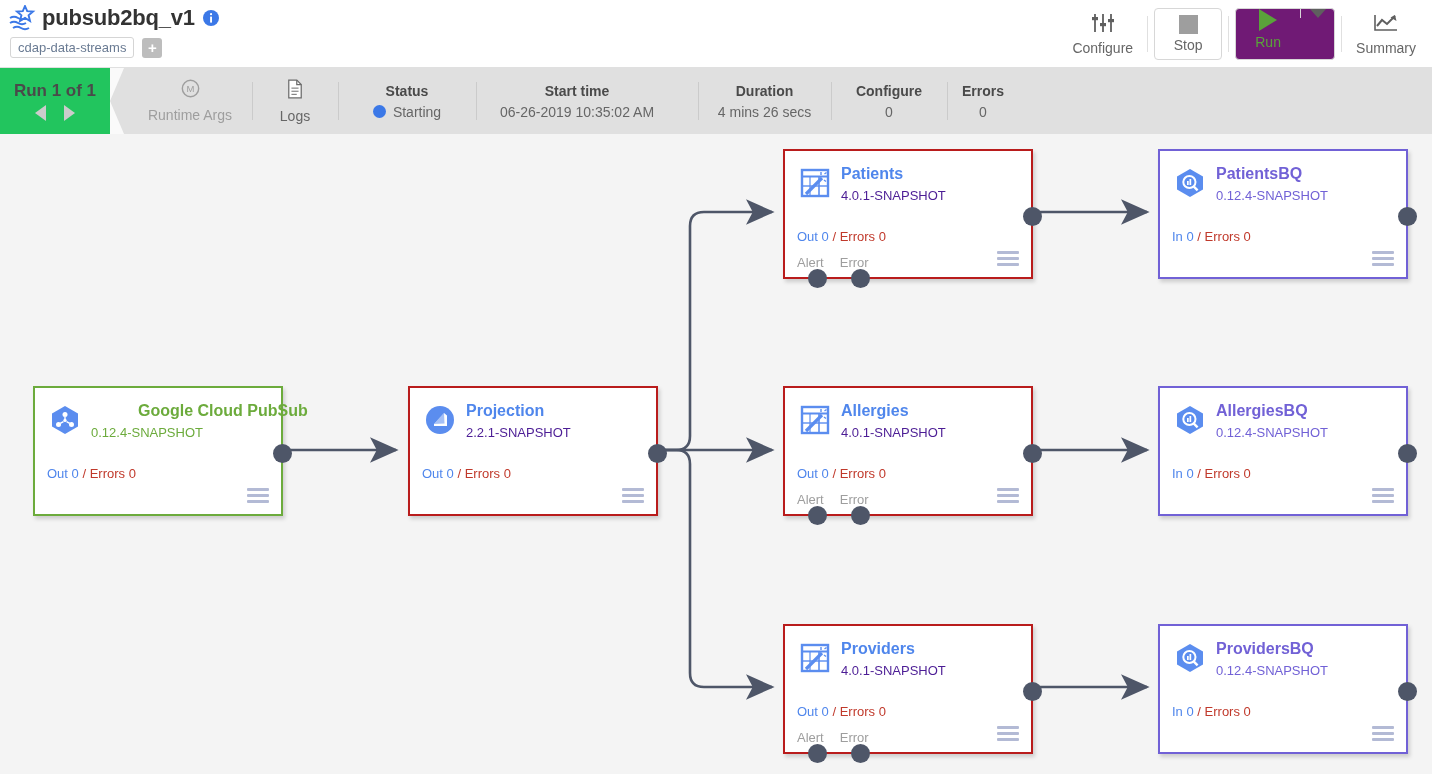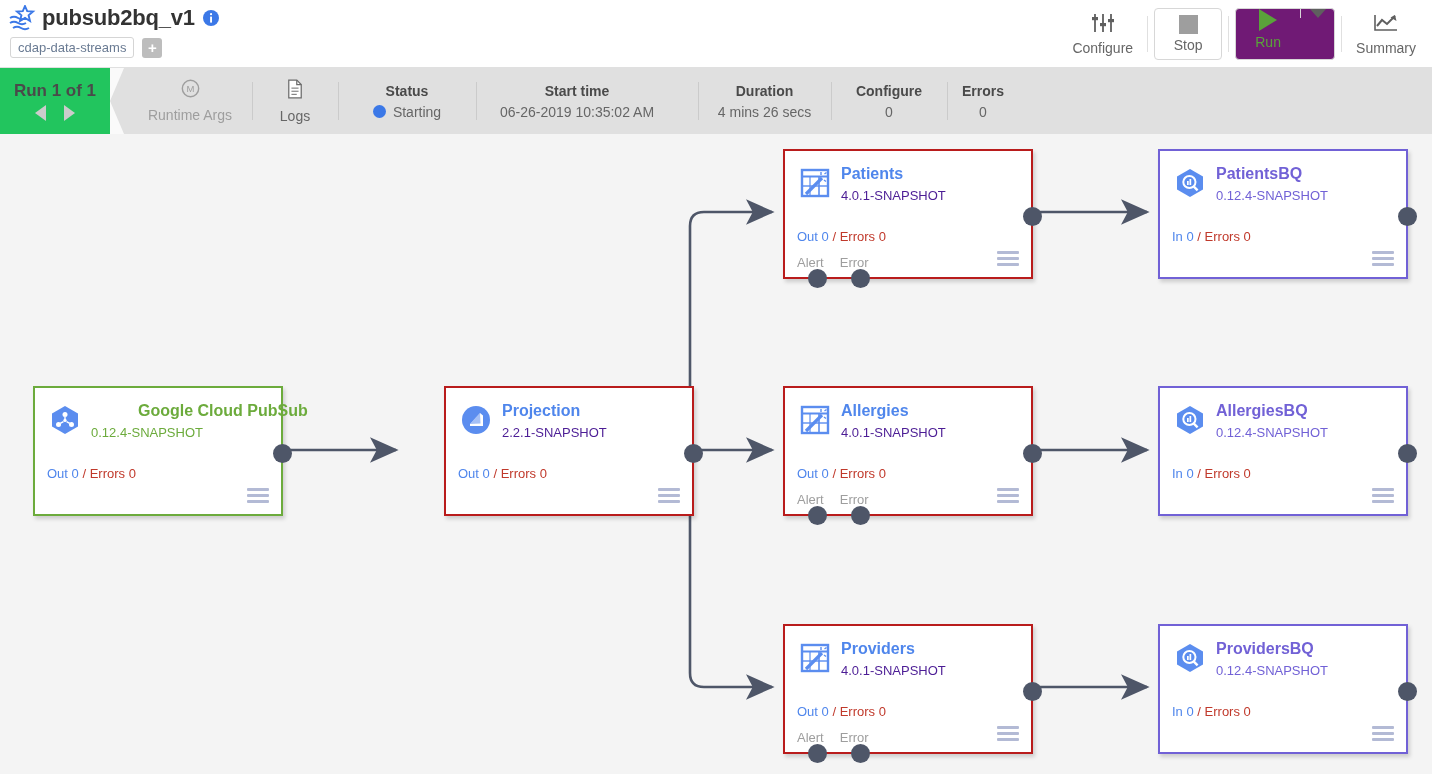--- a/index.html
+++ b/index.html
@@ -323,21 +323,21 @@
         <span class="m-err"> / <span>Errors</span> <span>0</span></span>
       </div>
       <div class="hamb">
           <i></i>
           <i></i>
           <i></i>
         </div>
       <div class="port out"></div>
     </div>
 
-    <div class="node" style="left:408px; top:252px;margin-left:36px;">
+    <div class="node" style="left:408px; top:252px;">
       <div class="node-head">
         <span class="node-ic">
           <svg viewBox="0 0 32 32" width="32" height="32">
             <circle cx="16" cy="16" r="14" fill="#5b8def"></circle>
             <path d="M10 20 L20 9 L23 11.5 L23 22 L10 22 Z" fill="#ffffff"></path>
             <path d="M10 20 L20 9 L20.5 19.5 Z" fill="#5b8def" opacity="0.55"></path>
           </svg>
         </span>
         <span>
           <div class="node-name">Projection</div>

